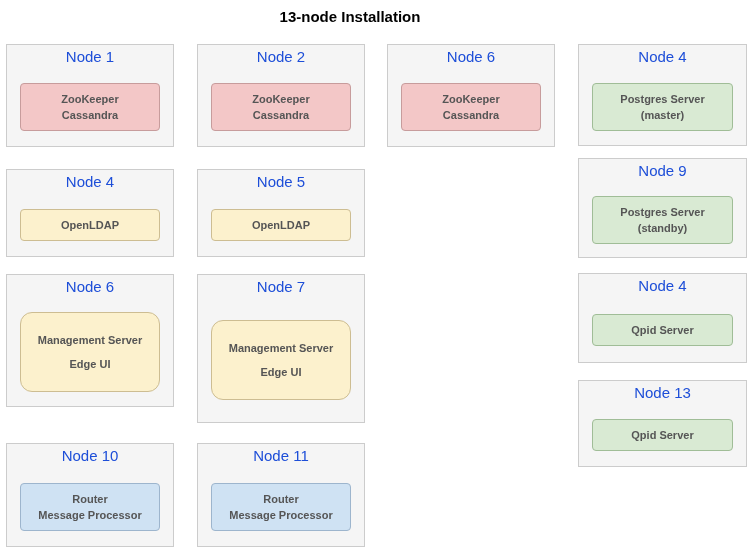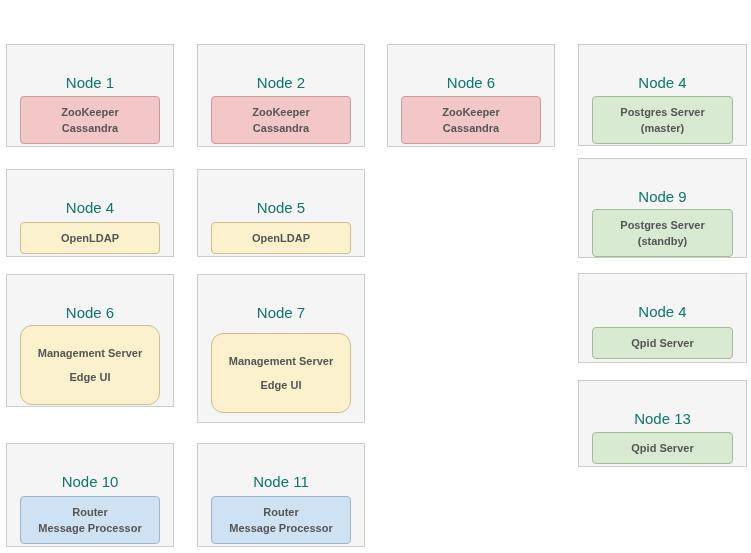--- a/index.html
+++ b/index.html
@@ -31,22 +31,22 @@
     box-sizing: border-box;
     background: #f5f5f5;
     border: 1px solid #cccccc;
     display: flex;
     flex-direction: column;
     align-items: center;
     padding: 0 13px;
   }
   .node-title {
     font-size: 15px;
-    color: #0f766e;
-    margin-top: 27px;
+    color: #1d4ed8;
+    margin-top: 1px;
     line-height: 22px;
     white-space: nowrap;
   }
   .inner-wrap {
     flex: 1;
     width: 100%;
     display: flex;
     align-items: center;
     justify-content: center;
   }
@@ -82,20 +82,21 @@
   .n12 { left: 578px; top: 273px; width: 169px; height: 90px;  }
   .n10 { left: 6px;   top: 443px; width: 168px; height: 104px; }
   .n11 { left: 197px; top: 443px; width: 168px; height: 104px; }
   .n13 { left: 578px; top: 380px; width: 169px; height: 87px;  }
 </style>
 </head>
 <body>
 
 <div class="canvas">
 
+  <h1 class="diagram-title">13-node Installation</h1>
 
   <div class="node n1">
     <div class="node-title">Node 1</div>
     <div class="inner-wrap">
       <div class="inner red">
         <p>ZooKeeper</p>
         <p>Cassandra</p>
       </div>
     </div>
   </div>

